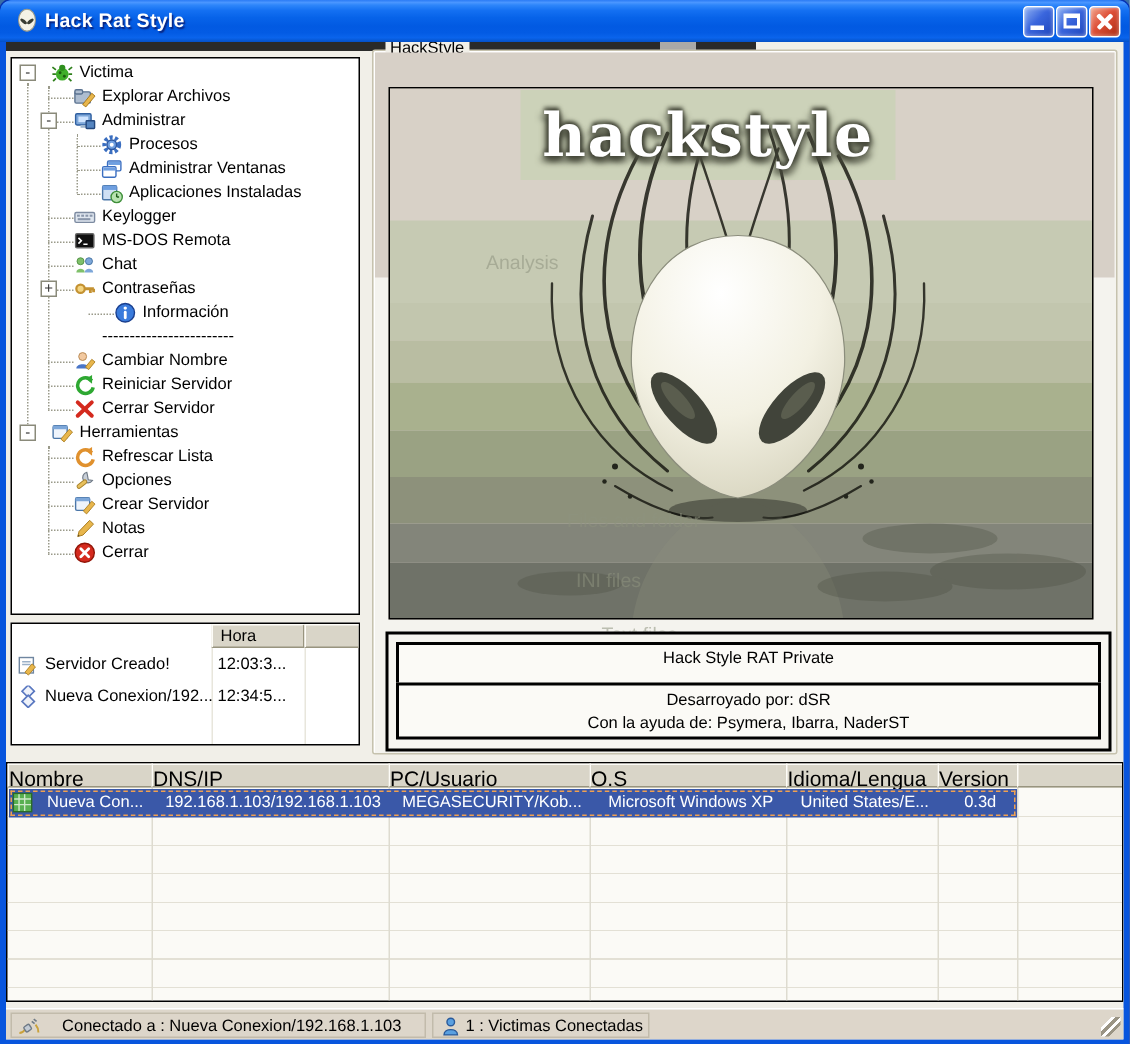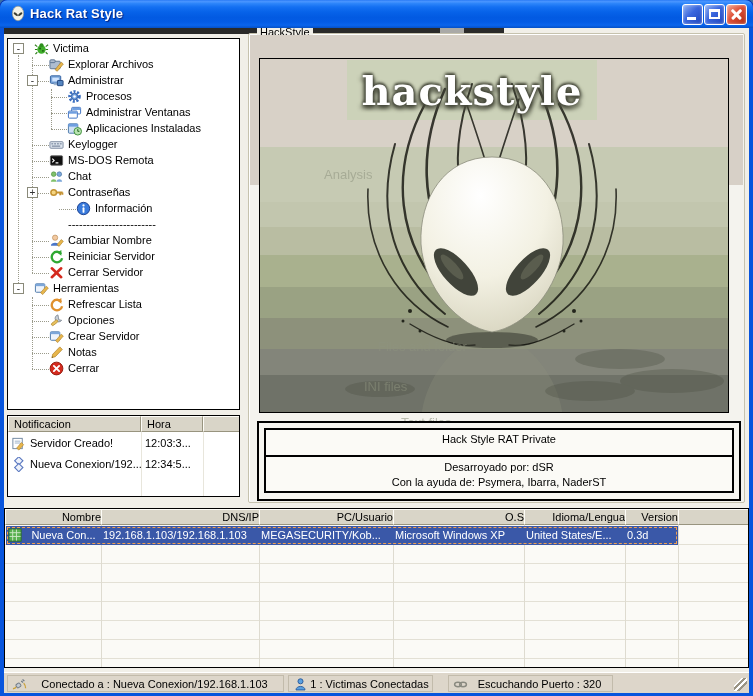--- a/index.html
+++ b/index.html
@@ -55,27 +55,27 @@
   #alien-svg{position:absolute;left:0;top:0;}
   
   #info-wrap{position:absolute;left:8px;top:387px;width:484px;height:80px;border:2px solid #000;background:#f6f5f0;}
   .info-box{position:absolute;left:5px;width:470px;border:2px solid #000;background:#fbfaf6;text-align:center;
     font-size:11px;color:#000;}
   #info-title-box{top:5px;height:34px;line-height:19px;}
   #credits-box{top:32px;height:38px;padding-top:3px;line-height:15px;}
   
   #victims-table{position:absolute;left:0;top:480px;width:745px;height:160px;background:#fbfaf6;border:1px solid #000;overflow:hidden;}
   .th{position:absolute;top:0;height:16px;background:#d9d5c8;border:1px solid;border-color:#fdfcf7 #98947f #98947f #fdfcf7;
-    font-size:11px;text-align:right;padding-top:1px;color:#000;}
+    font-size:14px;text-align:left;padding-top:1px;color:#000;}
   .tgrid-v{position:absolute;top:16px;bottom:0;width:1px;background:#dedbd0;}
   .tbody-lines{position:absolute;left:0;top:17px;right:0;bottom:0;
     background:repeating-linear-gradient(180deg,transparent 0 18px,#e3e0d5 18px 19px);}
   #victim-row{position:absolute;left:1px;top:17px;width:672px;height:19px;background:#3a58a8;color:#fff;
     outline:1px dashed #f0a050;outline-offset:-2px;font-size:11px;}
-  #victim-row .cell{position:absolute;top:3px;text-align:left;overflow:hidden;white-space:nowrap;}
+  #victim-row .cell{position:absolute;top:3px;text-align:center;overflow:hidden;white-space:nowrap;}
   #victim-row .ic{position:absolute;left:2px;top:2px;}
   
   #status-bar{position:absolute;left:0;top:644px;width:745px;height:21px;background:#ddd6ca;border-top:1px solid #fff;}
   .spanel{position:absolute;top:2px;height:17px;border:1px solid #c2bbab;background:#ddd6ca;font-size:11px;color:#000;}
   .spanel .ic{position:absolute;left:4px;top:1px;}
   .spanel .stext{position:absolute;left:0;right:0;top:2px;text-align:center;padding-left:18px;}
   #resize-grip{position:absolute;right:2px;bottom:2px;width:13px;height:13px;
     background:
      linear-gradient(135deg,transparent 0 5px,#fff 5px 7px,#9a9484 7px 9px,transparent 9px) ;
   }
@@ -359,21 +359,20 @@
                   <line x1="5.2" y1="5.2" x2="10.8" y2="10.8"></line>
                   <line x1="10.8" y1="5.2" x2="5.2" y2="10.8"></line>
                 </g>
               </svg></span>
           </span>
           <span class="lbl" style="left:60px">Cerrar</span>
         </div>
       </div>
 
     <div id="notifications">
-        <div class="nhead" style="left:0px;width:133px">Notificacion</div>
         <div class="nhead" style="left:133px;width:62px">Hora</div>
         <div class="nhead" style="left:195px;width:38px"></div>
         <div class="ncol-line" style="left:133px"></div>
         <div class="ncol-line" style="left:195px"></div>
         <div class="nrow" style="top:18px">
           <span class="ic"><svg width="15" height="15" viewBox="0 0 16 16">
               <rect x="2" y="2.5" width="10" height="11" fill="#fff" stroke="#6f86a0"></rect>
               <g stroke="#9ab0c8">
                 <line x1="4" y1="5.5" x2="10" y2="5.5"></line>
                 <line x1="4" y1="7.5" x2="10" y2="7.5"></line>
@@ -461,21 +460,21 @@
           <g fill="#4a4e40" opacity="0.32">
             <ellipse cx="360" cy="300" rx="45" ry="10"></ellipse>
             <ellipse cx="412" cy="322" rx="52" ry="12"></ellipse>
             <ellipse cx="330" cy="332" rx="45" ry="10"></ellipse>
             <ellipse cx="120" cy="330" rx="35" ry="8"></ellipse>
           </g>
         </svg>
         <div id="logo-text">hackstyle</div>
         <div class="ghost-text" style="left:64px;top:108px">Analysis</div>
         <div class="ghost-text" style="left:118px;top:280px">Files and folder</div>
-        <div class="ghost-text" style="left:104px;top:320px">INI files</div>
+        <div class="ghost-text" style="left:124px;top:320px">INI files</div>
       </div>
 
       <div class="ghost-text" style="left:152px;top:381px">Text files</div>
 
       <div id="info-wrap">
         <div id="info-title-box" class="info-box">Hack Style RAT Private</div>
         <div id="credits-box" class="info-box">
           <div>Desarroyado por: dSR</div>
           <div>Con la ayuda de: Psymera, Ibarra, NaderST</div>
         </div>
@@ -511,29 +510,20 @@
           <span class="cell" style="left:20px;width:75px;text-align:center">Nueva Con...</span>
           <span class="cell" style="left:97px;width:158px">192.168.1.103/192.168.1.103</span>
           <span class="cell" style="left:255px;width:134px">MEGASECURITY/Kob...</span>
           <span class="cell" style="left:389px;width:131px">Microsoft Windows XP</span>
           <span class="cell" style="left:520px;width:101px">United States/E...</span>
           <span class="cell" style="left:621px;width:53px">0.3d</span>
         </div>
       </div>
 
     <div id="status-bar">
-        <div class="spanel" style="left: 444px; width: 165px;">
-          <span class="ic"><svg width="15" height="15" viewBox="0 0 16 16">
-              <g fill="none" stroke="#8a8a80" stroke-width="1.6">
-                <ellipse cx="5.3" cy="8" rx="3.6" ry="2.3"></ellipse>
-                <ellipse cx="10.7" cy="8" rx="3.6" ry="2.3"></ellipse>
-              </g>
-            </svg></span>
-          <span class="stext">Escuchando Puerto : 320</span>
-        </div>
         <div class="spanel" style="left: 284px; width: 145px;">
           <span class="ic"><svg width="15" height="15" viewBox="0 0 16 16">
               <circle cx="8" cy="4.6" r="2.7" fill="#5aa0e0" stroke="#2a5a9a"></circle>
               <path d="M3.2,13.8 C3.2,8.8 12.8,8.8 12.8,13.8 Z" fill="#5aa0e0" stroke="#2a5a9a"></path>
             </svg></span>
           <span class="stext">1 : Victimas Conectadas</span>
         </div>
         <div class="spanel" style="left: 3px; width: 277px;">
           <span class="ic"><svg width="15" height="15" viewBox="0 0 16 16">
               <path d="M1,12.5 C3,12.5 4,11.5 5,10" stroke="#caa23c" fill="none" stroke-width="1.4"></path>

